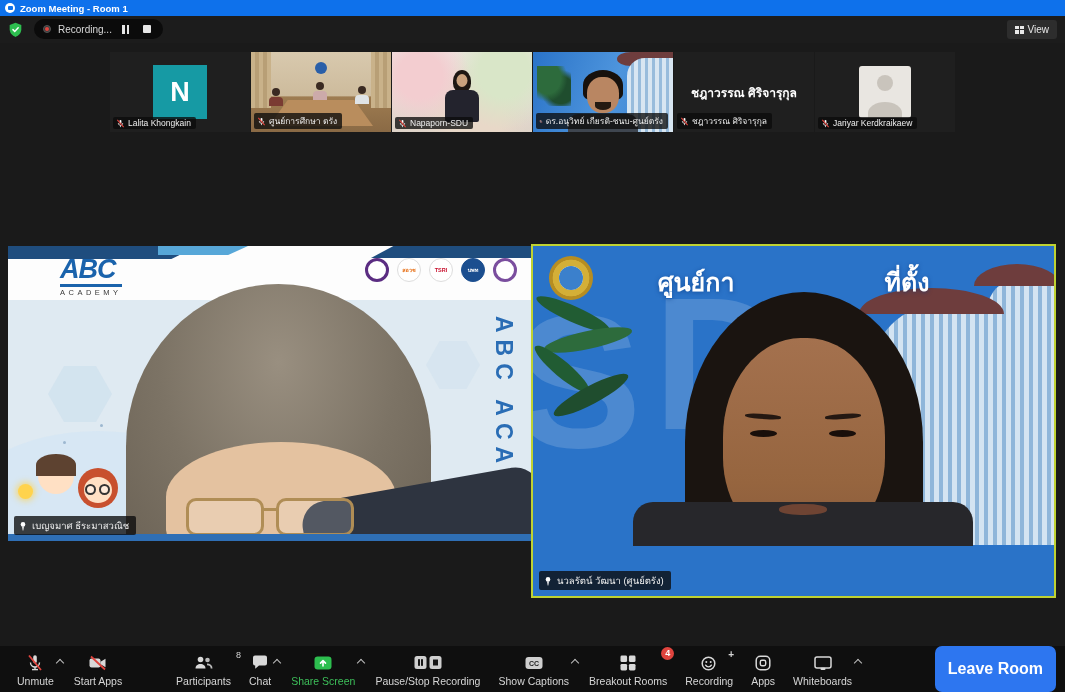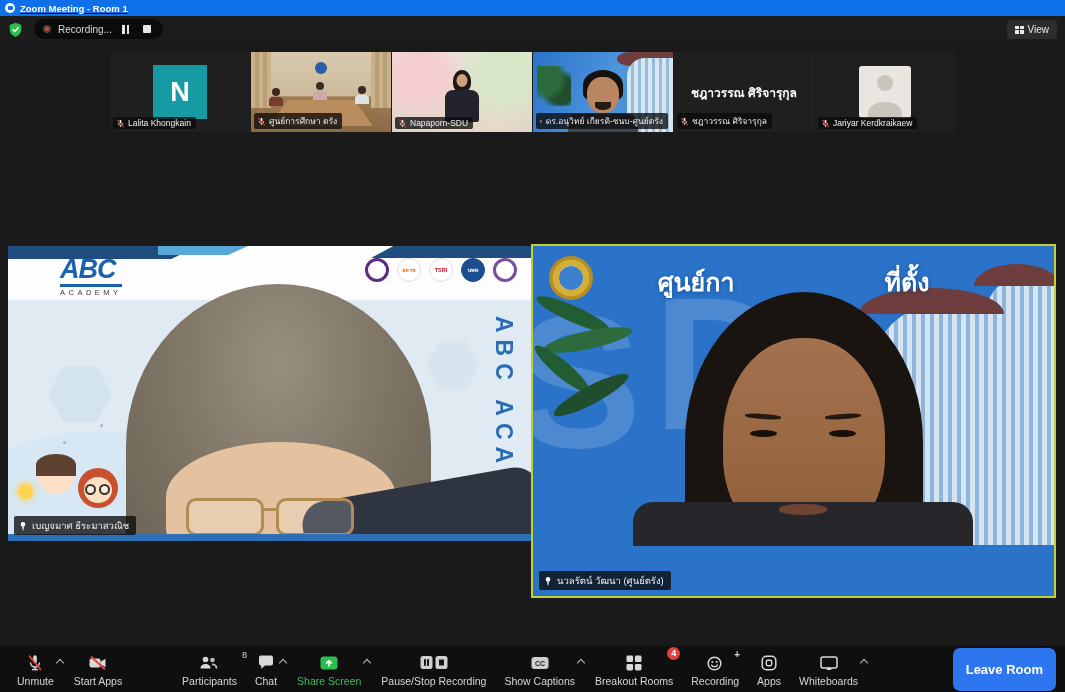--- a/index.html
+++ b/index.html
@@ -2,21 +2,21 @@
 <html><head>
 <meta charset="utf-8">
 <style>
   * { margin:0; padding:0; box-sizing:border-box; }
   html,body { background:#000; }
   body { font-family:"Liberation Sans", sans-serif; }
   .screen { position:relative; width:1065px; height:692px; background:#1a1a1a; overflow:hidden; }
 
   
   .titlebar { position:absolute; top:0; left:0; right:0; height:16px; background:#0e71eb;
-    display:flex; align-items:center; padding-left:5px; gap:5px;text-decoration:underline; }
+    display:flex; align-items:center; padding-left:5px; gap:5px; }
   .zoom-logo { width:10px; height:10px; border-radius:50%; background:#fff;
     display:inline-flex; align-items:center; justify-content:center; }
   .zoom-logo i { width:5px; height:4px; background:#0e71eb; border-radius:1px; display:block; }
   .titlebar .wt { color:#fff; font-size:9.5px; font-weight:bold; }
 
   
   .controlbar { position:absolute; top:16px; left:0; right:0; height:27px; background:#1c1c1c; }
   .shield { position:absolute; left:8px; top:6px; }
   .rec-pill { position:absolute; left:34px; top:3px; height:20px; background:#0b0b0b; border-radius:10px;
     display:flex; align-items:center; padding:0 9px; gap:7px; }
@@ -211,21 +211,21 @@
   .titem .lbl { color:#d6d6d6; font-size:10.5px; white-space:nowrap; }
   .titem.green .lbl { color:#3dbf5a; }
   .caret { width:6px; height:6px; border:solid #bdbdbd; border-width:0 1.5px 1.5px 0; padding:0;
     transform:rotate(-135deg); margin:10px 2px 0 -6px; background:none; }
   .sup-count { position:absolute; top:0px; right:-1px; color:#d6d6d6; font-size:9px; }
   .badge { position:absolute; top:-3px; right:2px; min-width:13px; height:13px; border-radius:7px;
     background:#e0443e; color:#fff; font-size:9px; font-weight:bold; display:flex; align-items:center;
     justify-content:center; padding:0 2px; }
   .plus-mark::after { content:'+'; position:absolute; top:-1px; right:8px; color:#d6d6d6; font-size:10px; font-weight:bold; }
   .leave-btn { margin-left:auto; margin-right:9px; background:#2d76f0; color:#fff; border:none;
-    border-radius:7px; font-family:inherit; font-size:13px; font-weight:bold; padding:14px 13px; }
+    border-radius:7px; font-family:inherit; font-size:16px; font-weight:bold; padding:14px 13px; }
 </style>
 </head>
 <body>
 
 <div class="screen">
 
   <div class="titlebar">
     <span class="zoom-logo">
         <i></i>
       </span>

